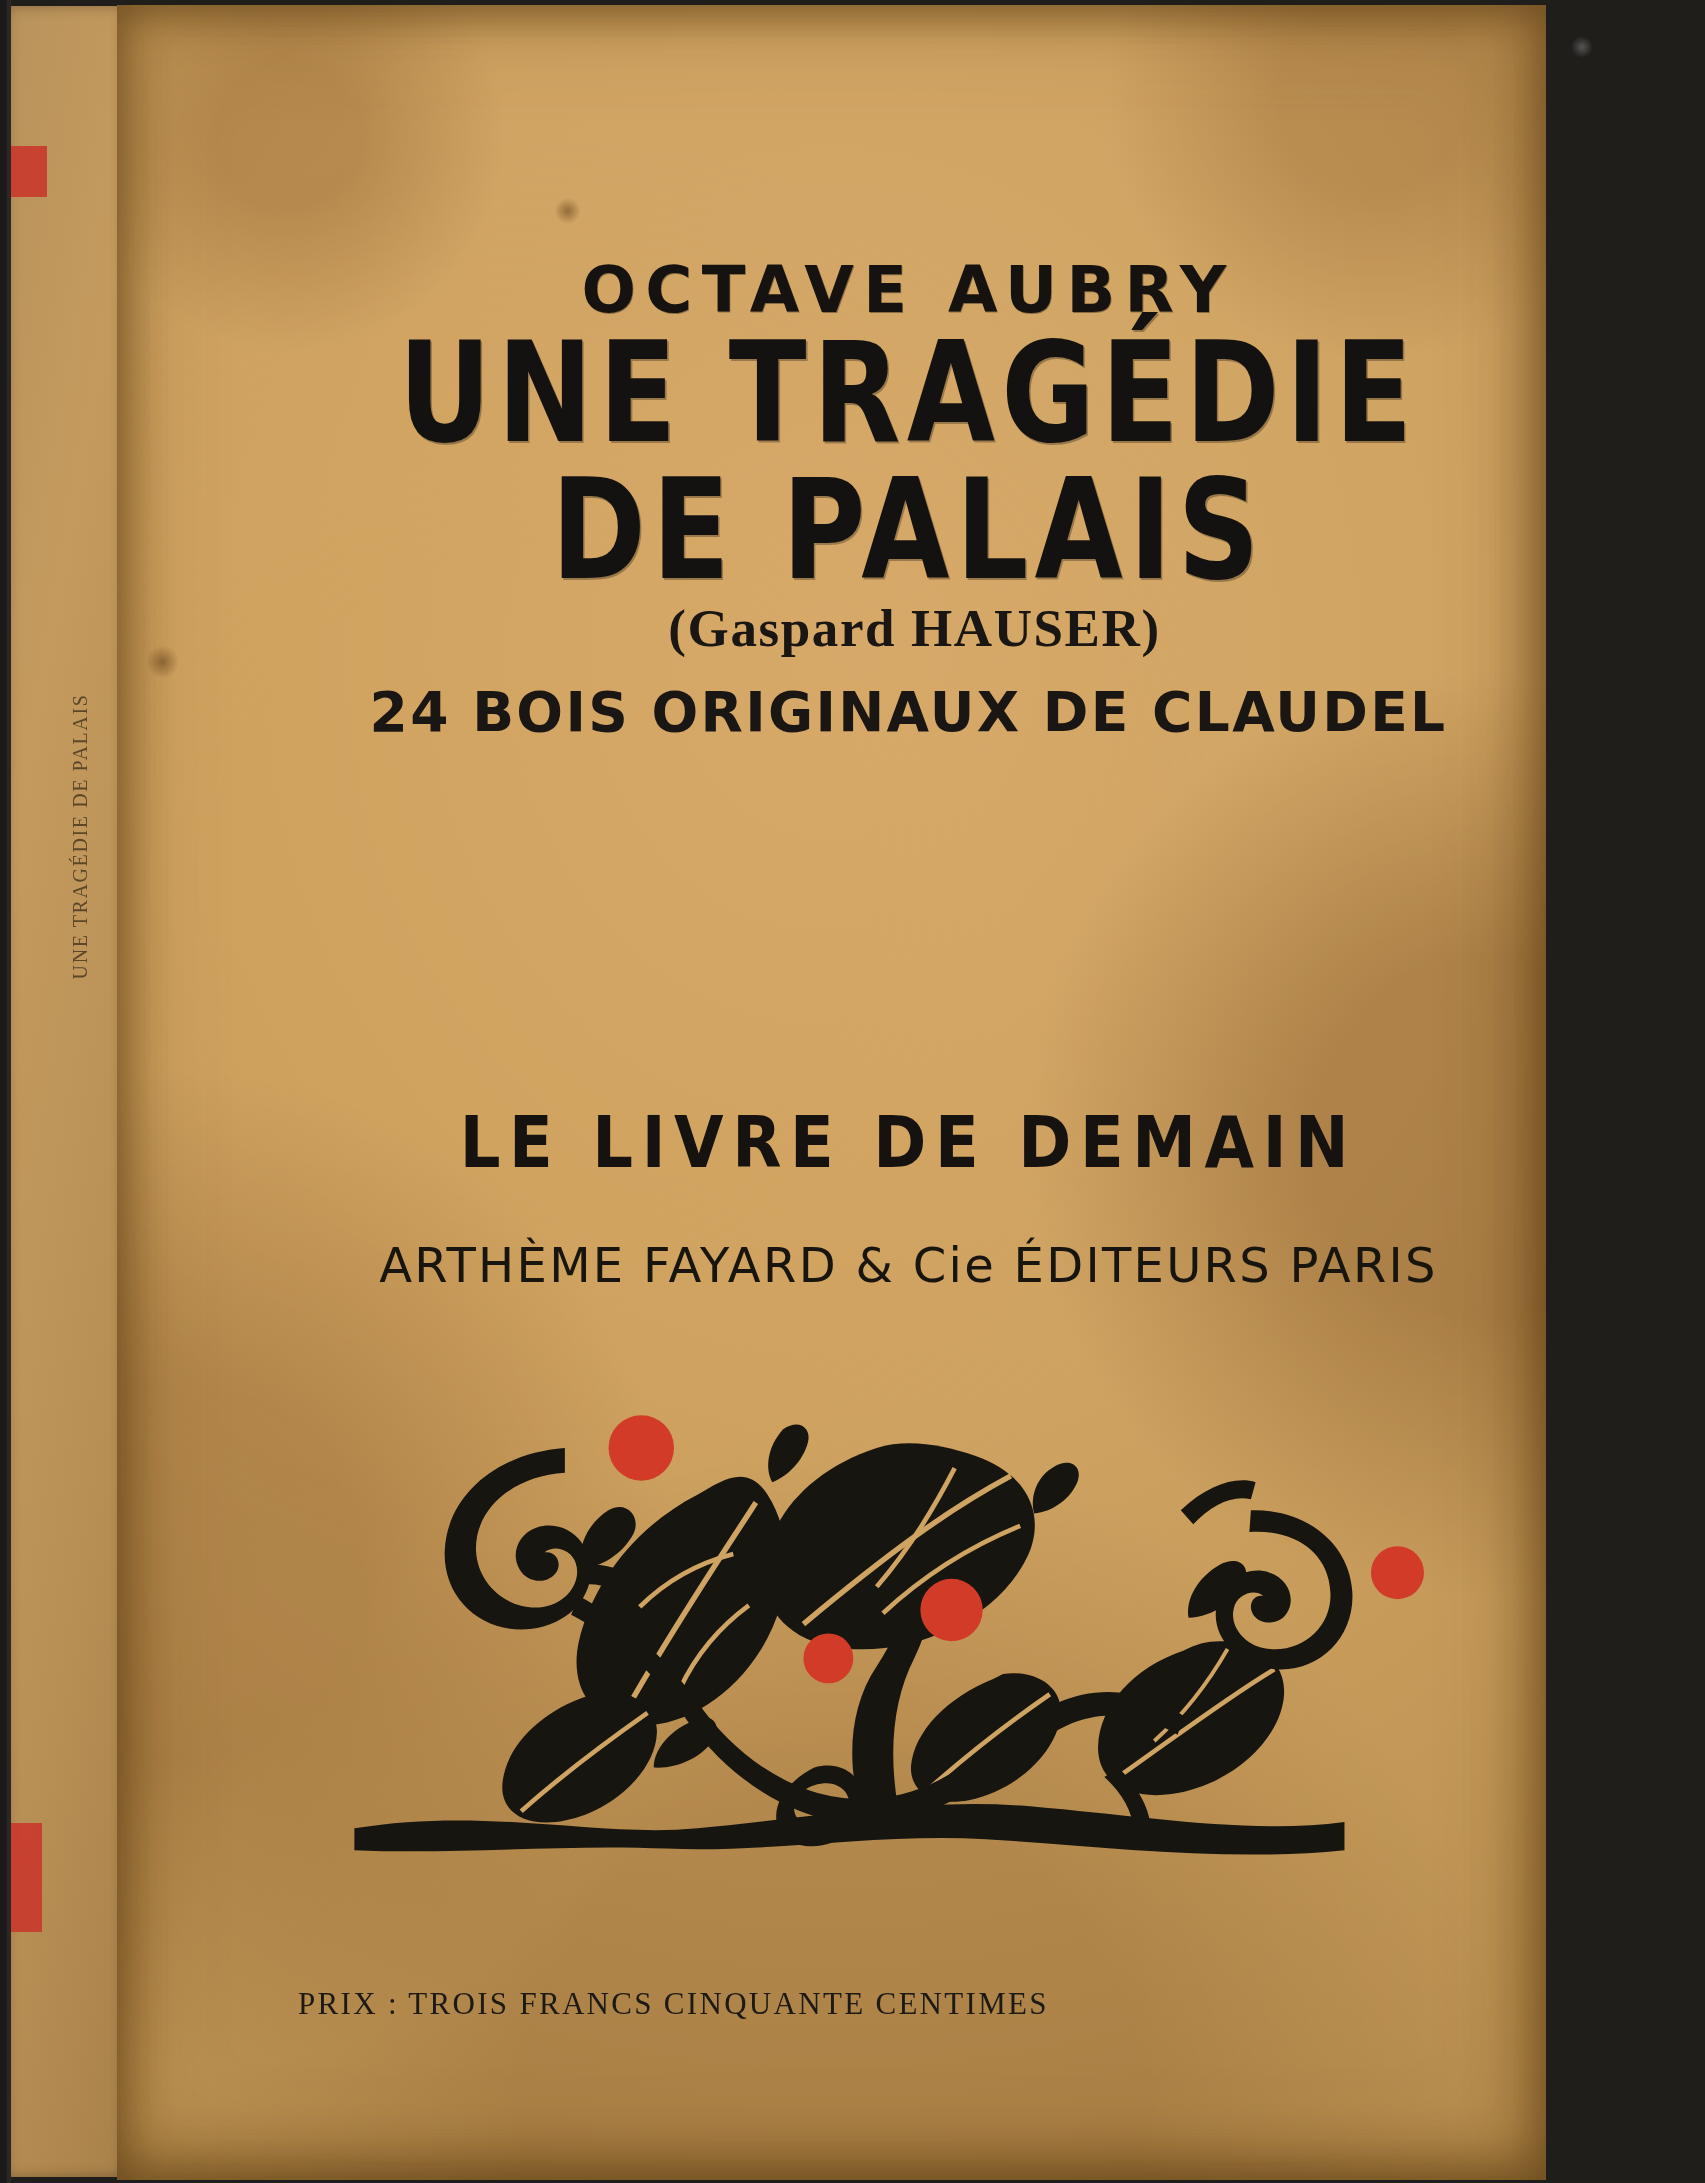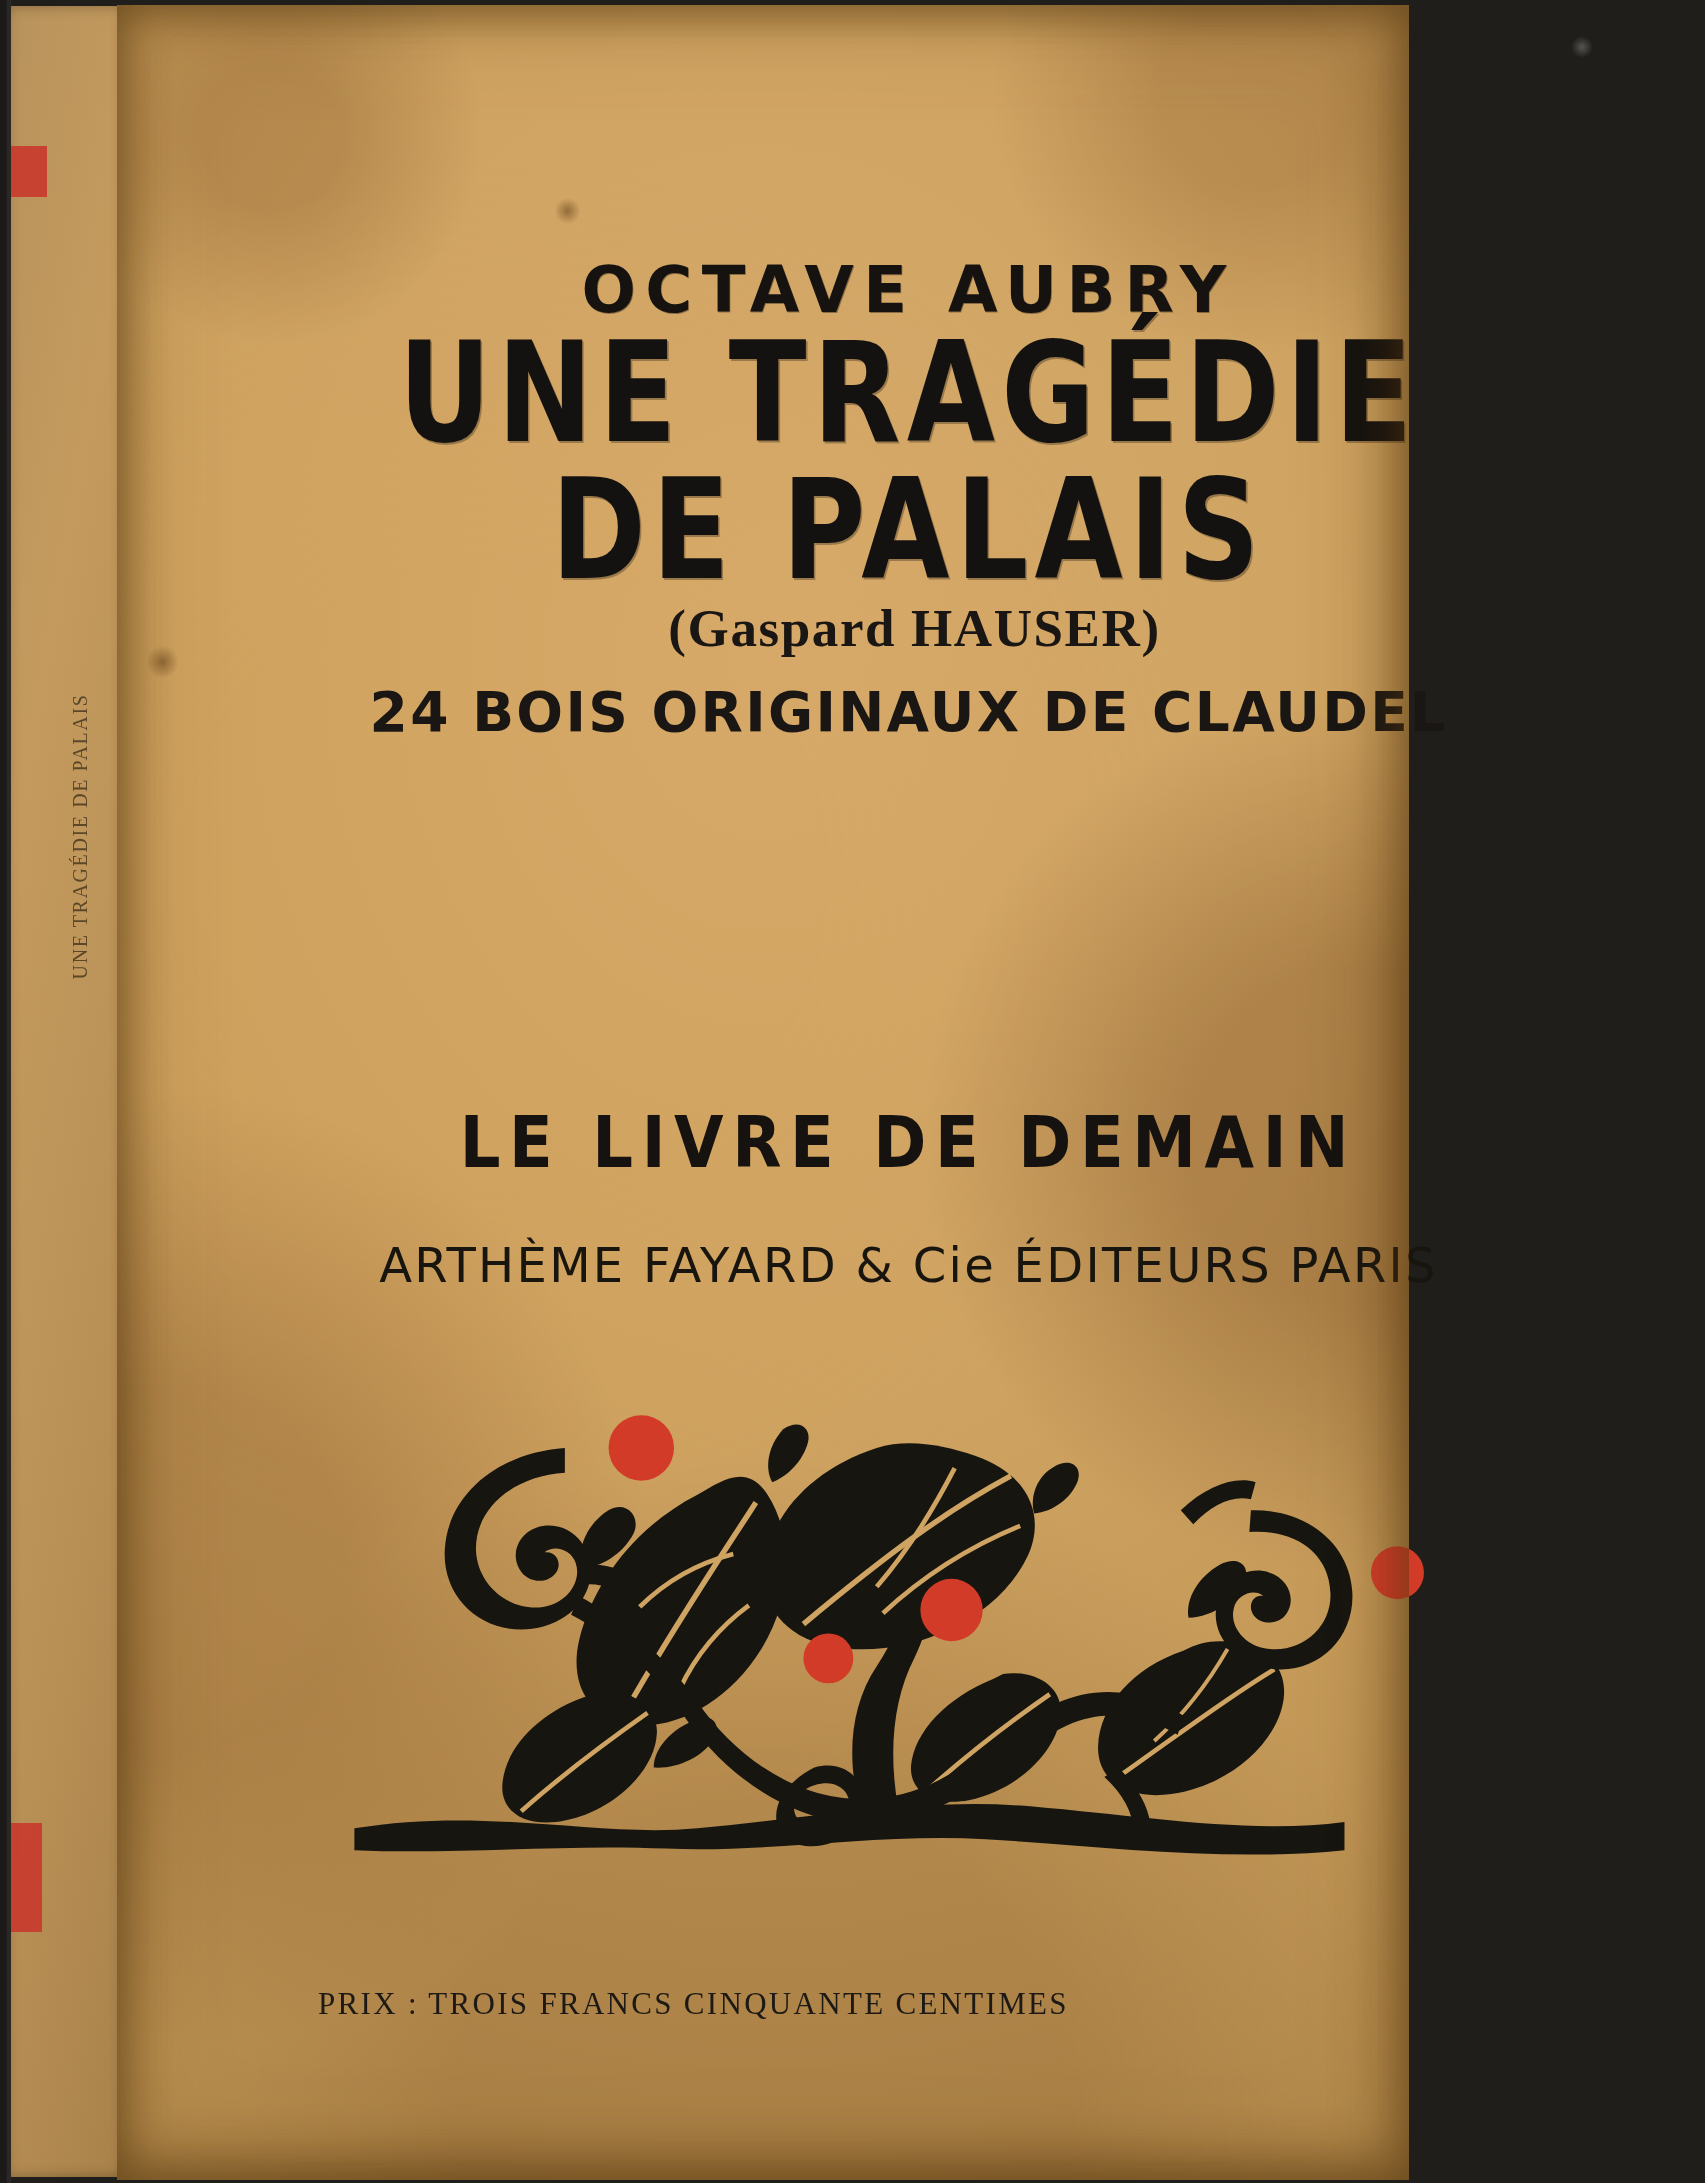--- a/index.html
+++ b/index.html
@@ -63,25 +63,26 @@
     opacity: .75;
     white-space: nowrap;
     text-align: center;
   }
 
   
   .cover {
     position: absolute;
     left: 117px;
     top: 4.7px;
-    width: 1292px;
+    width: 1397px;
     height: 2175px;
     background:
       radial-gradient(120% 90% at 50% 30%, #d7ab6c 0%, #cfa361 38%, #c59a59 62%, #b78d4e 88%, #a8803f 100%);
     box-shadow: inset 0 0 109px rgba(110,75,25,0.30);
+    padding-left: 32px;
   }
   
   .cover .grain {
     position: absolute;
     inset: 0;
     background-image:
       radial-gradient(circle at 12% 6%, rgba(120,80,30,.22) 0 3%, transparent 9%),
       radial-gradient(circle at 88% 4%, rgba(120,80,30,.20) 0 4%, transparent 11%),
       radial-gradient(circle at 96% 52%, rgba(110,72,24,.28) 0 10%, transparent 26%),
       radial-gradient(circle at 4% 72%, rgba(120,80,30,.22) 0 9%, transparent 24%),
@@ -192,21 +193,20 @@
 
   .price {
     position: absolute;
     top: 1981px;
     left: 181px;
     font-family: "Liberation Serif", serif;
     font-size: 31px;
     letter-spacing: 2.3px;
     color: #1d1a15;
     text-align: left;
-    margin-left: 20px;
   }
 
   
   .ornament {
     position: absolute;
     left: 214px;
     top: 1396px;
     width: 1146px;
     height: 468px;
   }

